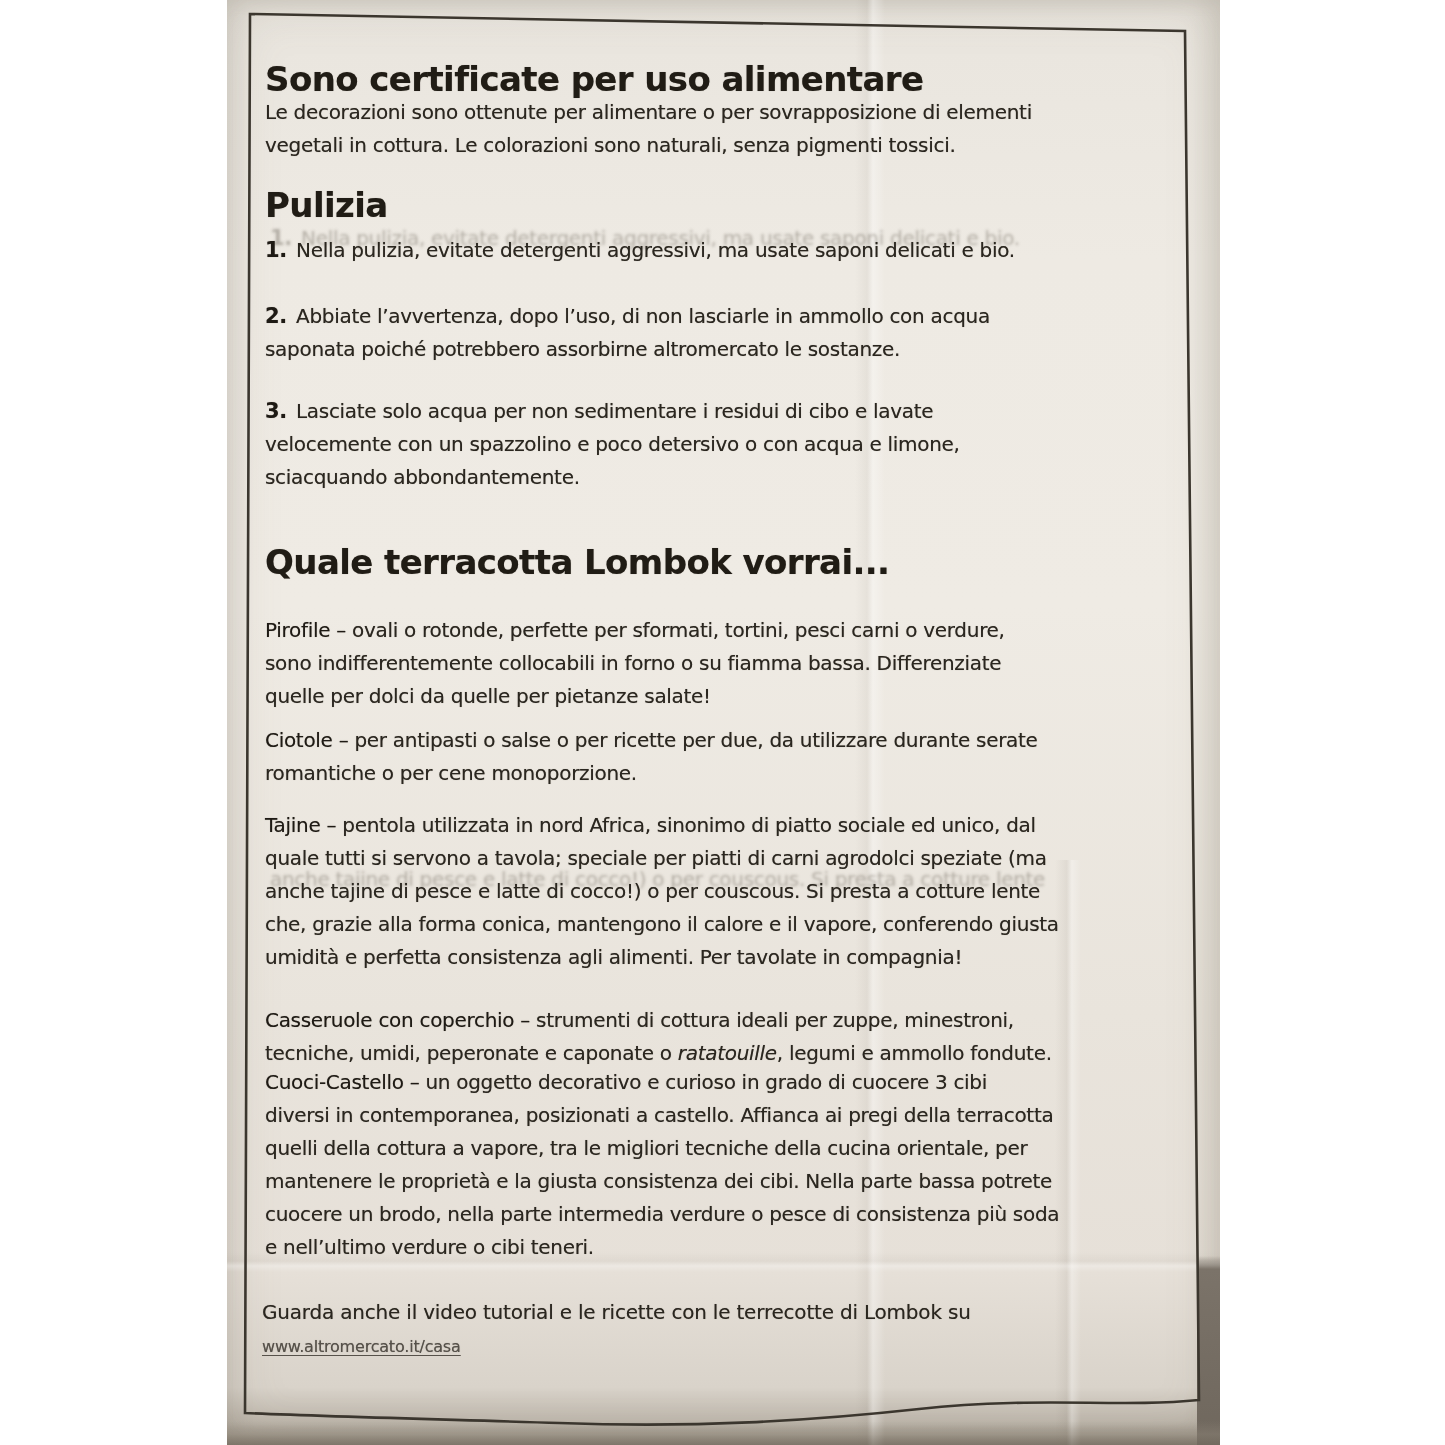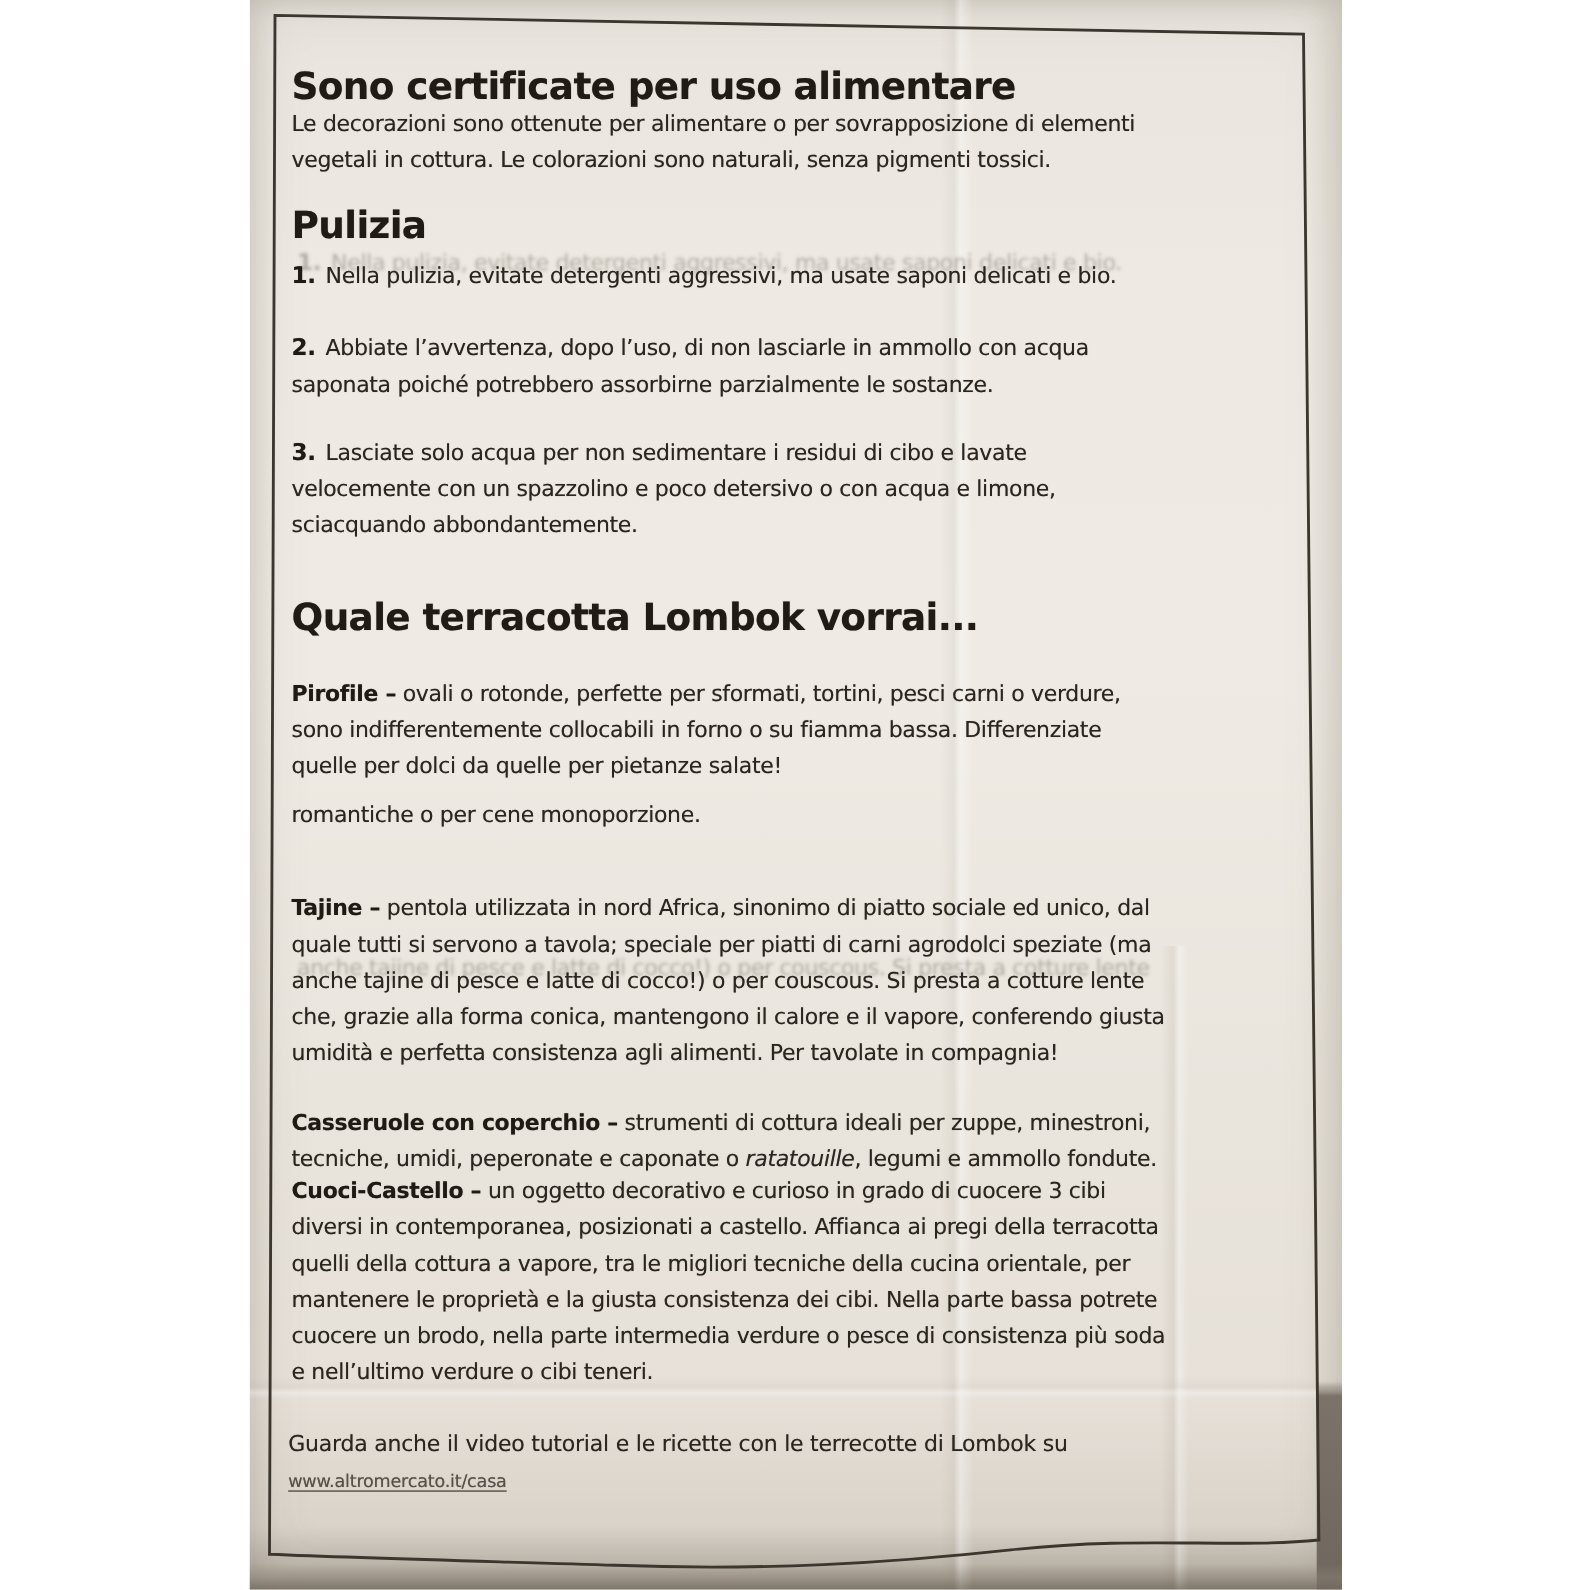--- a/index.html
+++ b/index.html
@@ -56,21 +56,21 @@
   
   .txt{position:absolute;left:38px;color:#2a261f;white-space:nowrap;
        text-shadow:0 0 0.7px rgba(55,48,38,0.55);}
   .title,.heading{
     font-size:34px;font-weight:bold;letter-spacing:-0.6px;line-height:34px;color:#201c15;
   }
   .para{font-size:20px;line-height:33px;letter-spacing:-0.3px;}
   .para .line{white-space:nowrap;}
   .para b{color:#1e1a14;}
   .num{font-weight:bold;margin-right:9px;font-size:21px;}
-  .lead{font-weight:bold;margin-top:36px;}
+  .lead{font-weight:normal;margin-top:36px;}
   .ghost{ 
     text-shadow:5px -12px 3px rgba(95,87,76,0.42), 0 0 0.7px rgba(55,48,38,0.55);
   }
   .footer-line{font-size:20px;letter-spacing:-0.2px;line-height:33px;}
   .link{
     font-size:16px;letter-spacing:-0.2px;line-height:33px;
     color:#56514a;text-decoration:underline;text-underline-offset:3px;
   }
 </style>
 </head>
@@ -100,38 +100,39 @@
     </div>
 
     <div class="txt heading" style="top:188px">Pulizia</div>
 
     <div class="txt para" style="top:234px">
       <div class="line ghost"><b class="num">1.</b><span>Nella pulizia, evitate detergenti aggressivi, ma usate saponi delicati e bio.</span></div>
     </div>
 
     <div class="txt para" style="top:300px">
       <div class="line"><b class="num">2.</b><span>Abbiate l’avvertenza, dopo l’uso, di non lasciarle in ammollo con acqua</span></div>
-      <div class="line">saponata poiché potrebbero assorbirne parzialmente le sostanze.</div>
+      <div class="line">saponata poiché potrebbero assorbirne altromercato le sostanze.</div>
     </div>
 
     <div class="txt para" style="top:395px">
       <div class="line"><b class="num">3.</b><span>Lasciate solo acqua per non sedimentare i residui di cibo e lavate</span></div>
       <div class="line">velocemente con un spazzolino e poco detersivo o con acqua e limone,</div>
       <div class="line">sciacquando abbondantemente.</div>
     </div>
 
     <div class="txt heading" style="top:545px">Quale terracotta Lombok vorrai...</div>
 
     <div class="txt para" style="top:614px">
       <div class="line"><b class="lead">Pirofile –</b><span> ovali o rotonde, perfette per sformati, tortini, pesci carni o verdure,</span></div>
       <div class="line">sono indifferentemente collocabili in forno o su fiamma bassa. Differenziate</div>
       <div class="line">quelle per dolci da quelle per pietanze salate!</div>
     </div>
 
     <div class="txt para" style="top:724px">
+      <div class="line"><b class="lead">Ciotole –</b><span> per antipasti o salse o per ricette per due, da utilizzare durante serate</span></div>
       <div class="line">romantiche o per cene monoporzione.</div>
     </div>
 
     <div class="txt para" style="top:809px">
       <div class="line"><b class="lead">Tajine –</b><span> pentola utilizzata in nord Africa, sinonimo di piatto sociale ed unico, dal</span></div>
       <div class="line">quale tutti si servono a tavola; speciale per piatti di carni agrodolci speziate (ma</div>
       <div class="line ghost">anche tajine di pesce e latte di cocco!) o per couscous. Si presta a cotture lente</div>
       <div class="line">che, grazie alla forma conica, mantengono il calore e il vapore, conferendo giusta</div>
       <div class="line">umidità e perfetta consistenza agli alimenti. Per tavolate in compagnia!</div>
     </div>

